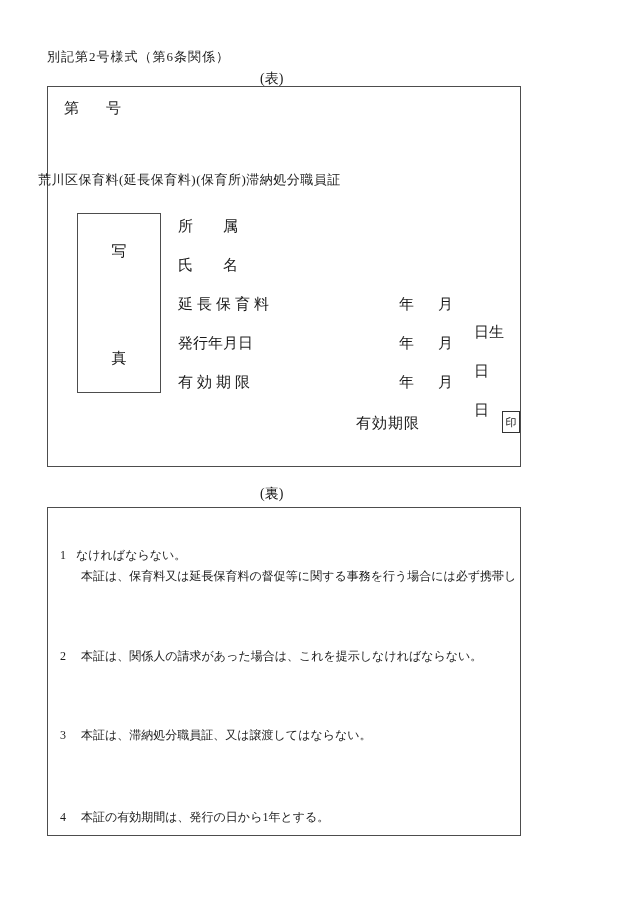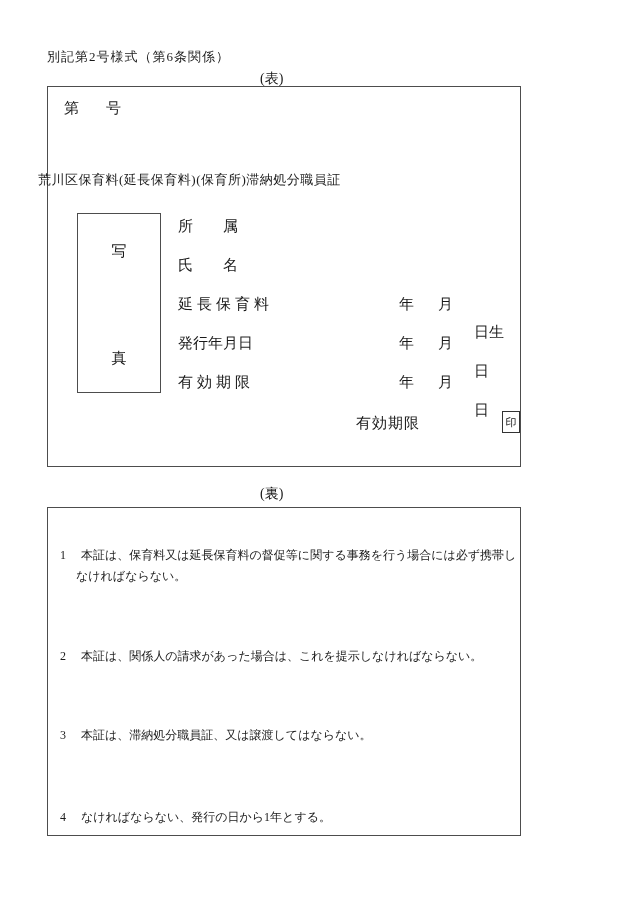--- a/index.html
+++ b/index.html
@@ -89,41 +89,41 @@
     </div>
   </div>
 
   <div class="side-label back-pos">(裏)</div>
 
   <div class="box back-box">
 
     <div class="rule" style="top:37px">
       <span class="rule-num">1</span>
       <span class="rule-text">
+        <span class="rl cont">なければならない。</span>
         <span class="rl">本証は、保育料又は延長保育料の督促等に関する事務を行う場合には必ず携帯し</span>
-        <span class="rl cont">なければならない。</span>
       </span>
     </div>
 
     <div class="rule" style="top:138px">
       <span class="rule-num">2</span>
       <span class="rule-text">
         <span class="rl">本証は、関係人の請求があった場合は、これを提示しなければならない。</span>
       </span>
     </div>
 
     <div class="rule" style="top:217px">
       <span class="rule-num">3</span>
       <span class="rule-text">
         <span class="rl">本証は、滞納処分職員証、又は譲渡してはならない。</span>
       </span>
     </div>
 
     <div class="rule" style="top:299px">
       <span class="rule-num">4</span>
       <span class="rule-text">
-        <span class="rl">なければならない、発行の日から1年とする。</span>
+        <span class="rl">本証の有効期間は、発行の日から1年とする。</span>
       </span>
     </div>
 
   </div>
 
 </div>
 
 </body></html>

